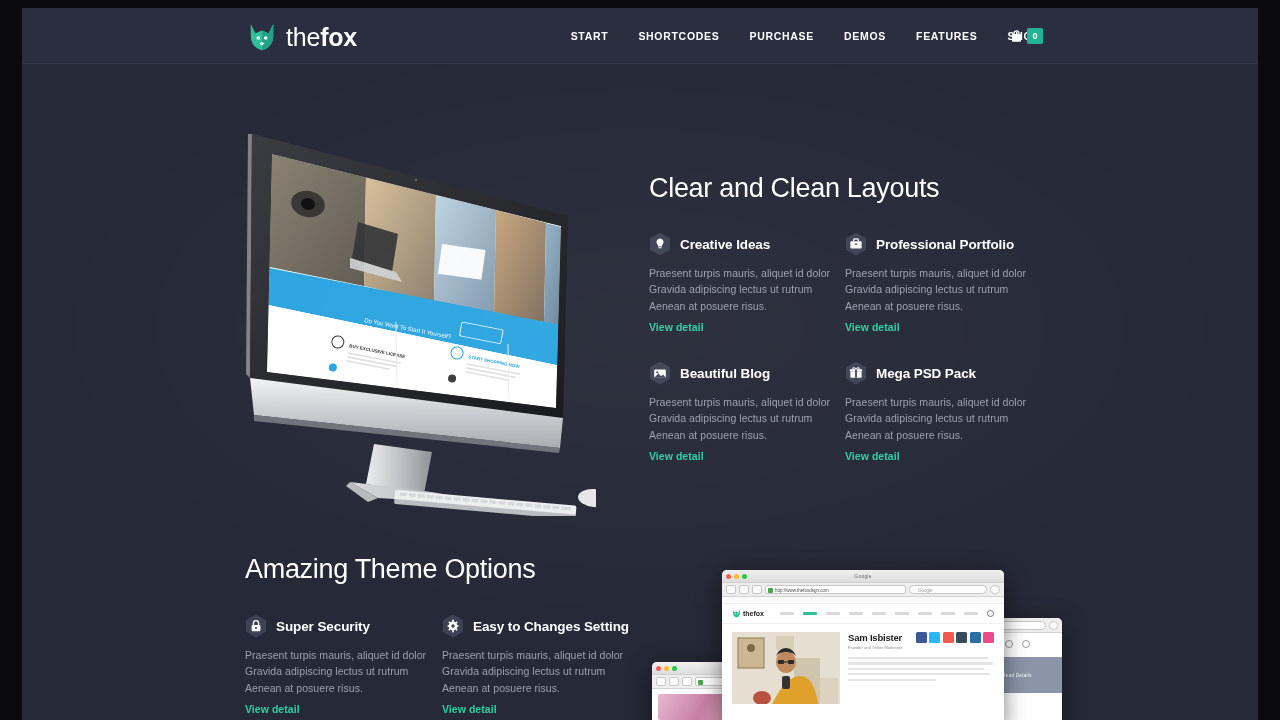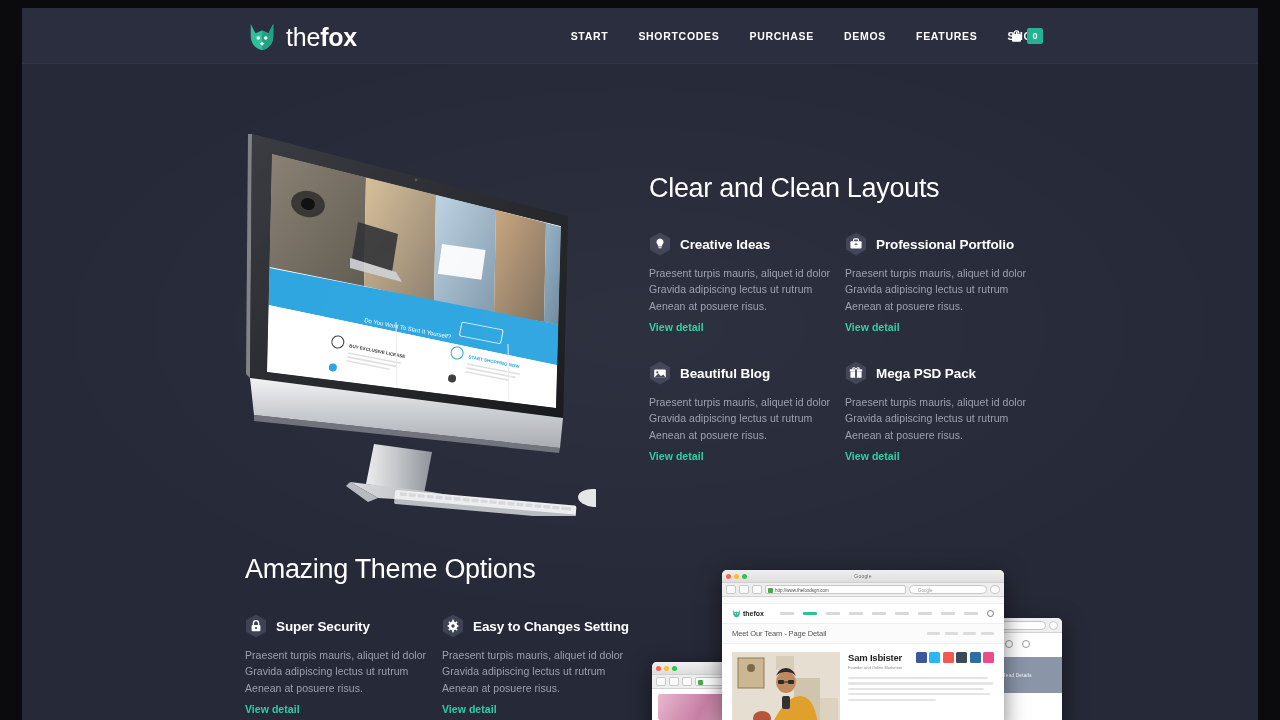--- a/index.html
+++ b/index.html
@@ -526,29 +526,20 @@
             <span></span>
                 <span></span>
             <span></span>
                 <span></span>
             <span></span>
                 <span></span>
             <span></span>
           </div>
           <div style="margin-left:auto;width:7px;height:7px;border:1px solid #777;border-radius:50%;"></div>
         </div>
-        <div class="mini-crumb">
-          <div class="mini-crumb-t">Meet Our Team - Page Detail</div>
-          <div class="mini-crumb-r">
-            <i></i>
-                <i></i>
-            <i></i>
-                <i></i>
-          </div>
-        </div>
         <div class="team">
           <div class="team-photo">
             <svg viewBox="0 0 108 72" width="108" height="72" aria-hidden="true">
               <rect width="108" height="72" fill="#e6ded1"></rect>
               <rect x="6" y="6" width="26" height="30" fill="#cbb893" stroke="#8d7a56" stroke-width="1"></rect>
               <circle cx="19" cy="16" r="4" fill="#7b6a4c"></circle>
               <rect x="44" y="4" width="18" height="14" fill="#d8cdb8"></rect>
               <path d="M62 26 h26 v46 h-26z" fill="#cfc4ae"></path>
               <ellipse cx="54" cy="30" rx="10" ry="11" fill="#c08a5e"></ellipse>
               <path d="M44 26a10 10 0 0 1 20 0c0-8-20-8-20 0Z" fill="#2b2b2b"></path>

